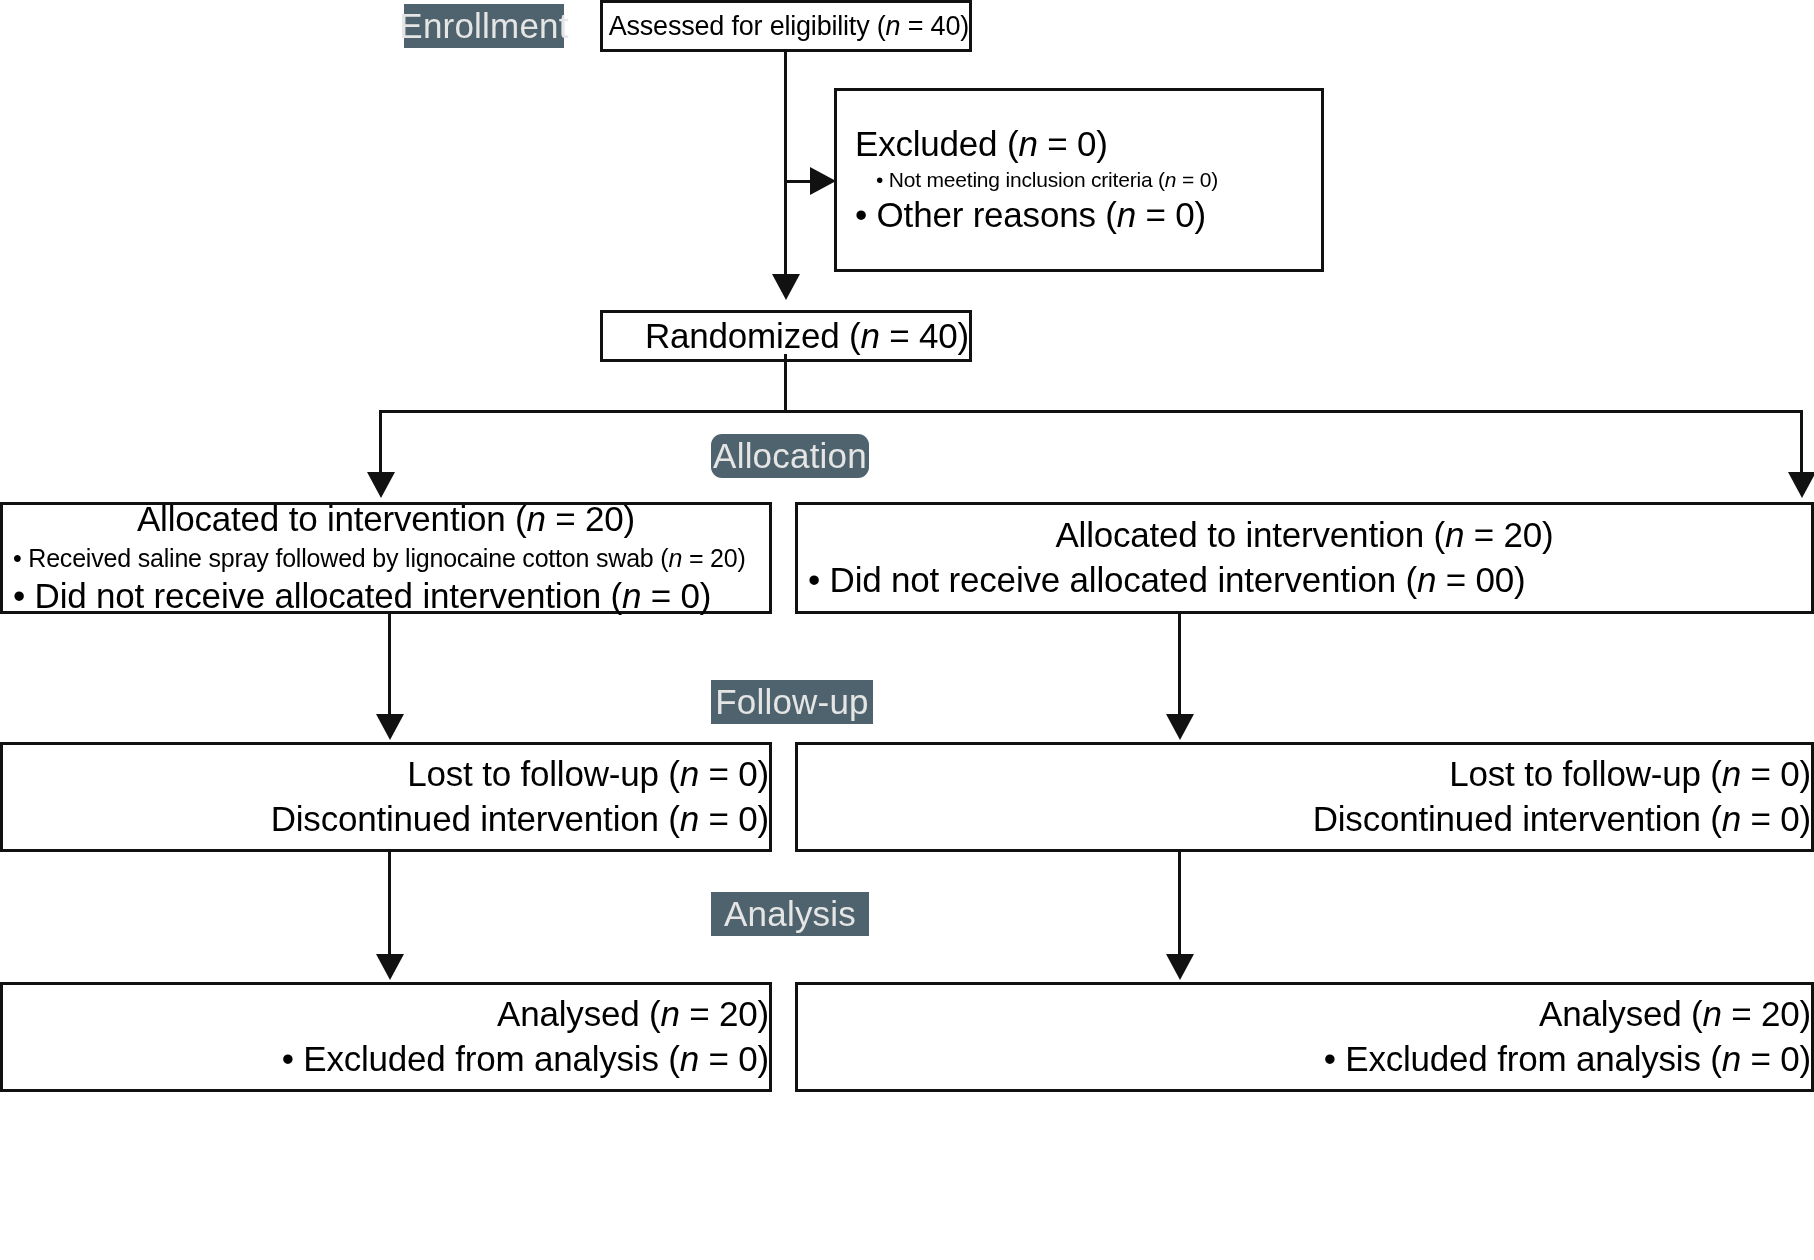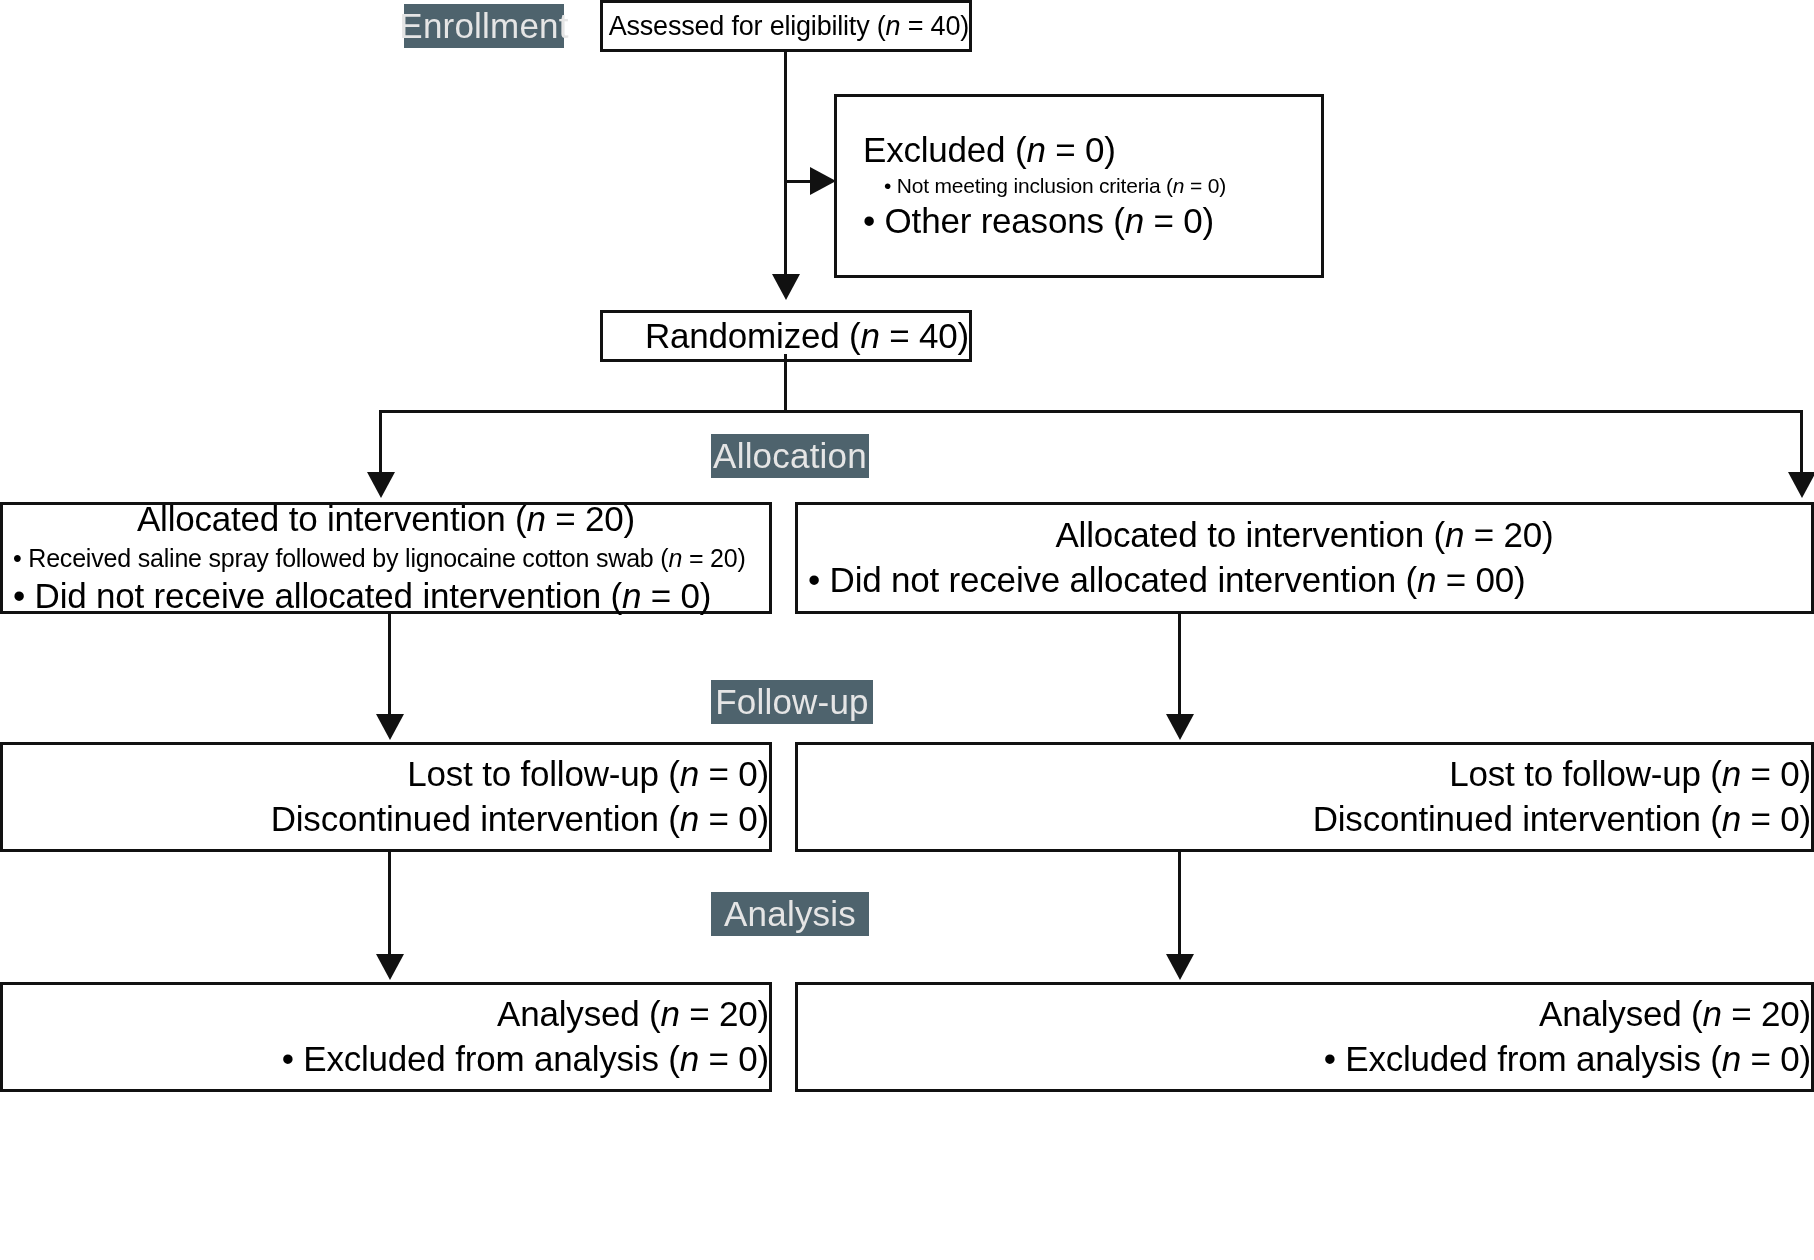--- a/index.html
+++ b/index.html
@@ -94,38 +94,38 @@
   <div class="box center" style="left:600px; top:0px; width:372px; height:52px;">
     <div class="line" style="font-size: 27px;">Assessed for eligibility (<span class="it">n</span> = 40)</div>
   </div>
 
   <div class="vline" style="left:784px; top:52px; height:222px;"></div>
   <div class="arrow-down" style="left:772px; top:274px;"></div>
 
   <div class="hline" style="left:784px; top:180px; width:46px;"></div>
   <div class="arrow-right" style="left:810px; top:167px;"></div>
 
-  <div class="box left" style="left:834px; top:94px; width:490px; height:184px; padding: 8px 26px;">
+  <div class="box left" style="left:834px; top:88px; width:490px; height:184px; padding: 8px 18px;">
     <div class="line">Excluded (<span class="it">n</span> = 0)</div>
     <div class="line" style="font-size: 21px; margin-left: 21px;">• Not meeting inclusion criteria (<span class="it">n</span> = 0)</div>
     <div class="line">• Other reasons (<span class="it">n</span> = 0)</div>
   </div>
 
   <div class="box center" style="left:600px; top:310px; width:372px; height:52px;">
     <div class="line">Randomized (<span class="it">n</span> = 40)</div>
   </div>
 
   <div class="vline" style="left:784px; top:354px; height:58px;"></div>
   <div class="hline" style="left:379px; top:410px; width:1424px;"></div>
   <div class="vline" style="left:379px; top:410px; height:62px;"></div>
   <div class="arrow-down" style="left:367px; top:472px;"></div>
   <div class="vline" style="left:1800px; top:410px; height:62px;"></div>
   <div class="arrow-down" style="left:1788px; top:472px;"></div>
 
-  <div class="stage" style="left: 711px; top: 434px; width: 158px; height: 44px; background: rgb(78, 99, 109);">
+  <div class="stage" style="left: 711px; top: 434px; width: 158px; height: 44px; background: rgb(78, 99, 109); border-radius: 11px;">
     <span>Allocation</span>
   </div>
 
   <div class="box left" style="left:0px; top:502px; width:772px; height:112px; padding: 4px 10px;">
     <div class="line" style="text-align:center;">Allocated to intervention (<span class="it">n</span> = 20)</div>
     <div class="line" style="font-size: 25px;">• Received saline spray followed by lignocaine cotton swab (<span class="it">n</span> = 20)</div>
     <div class="line">• Did not receive allocated intervention (<span class="it">n</span> = 0)</div>
   </div>
 
   <div class="box left" style="left:795px; top:502px; width:1019px; height:112px; padding: 4px 10px;">

